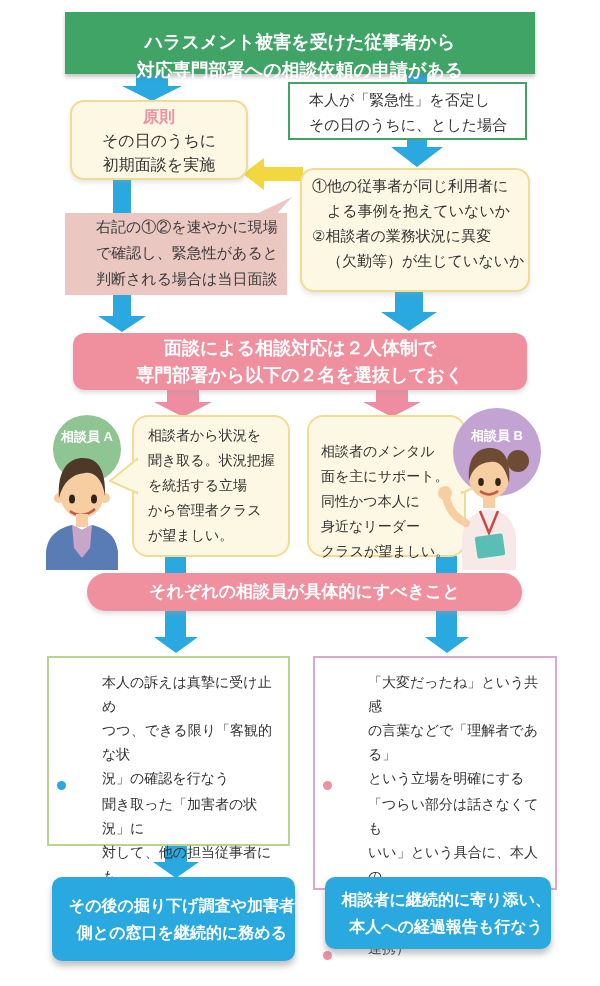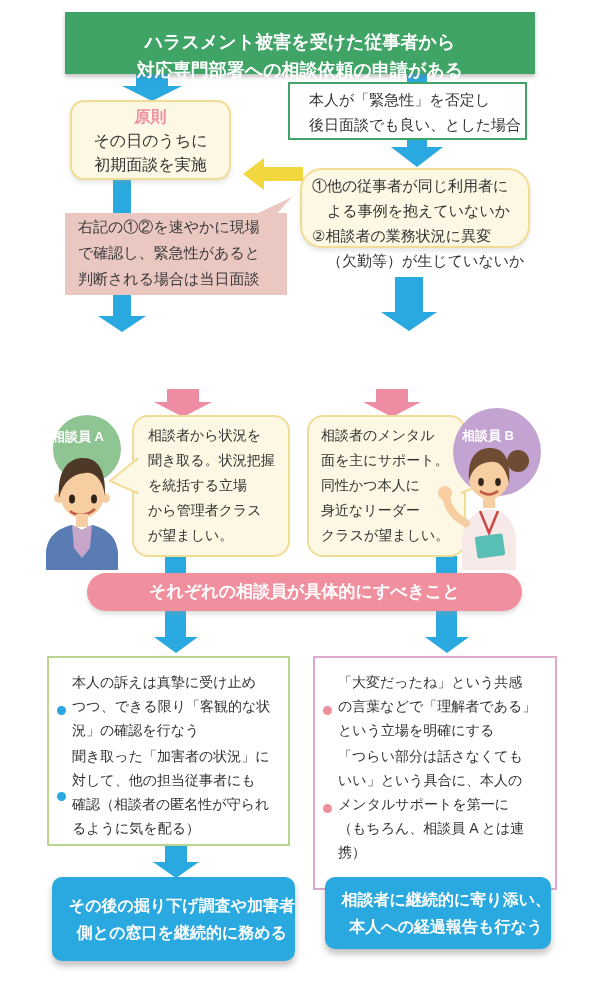--- a/index.html
+++ b/index.html
@@ -24,69 +24,69 @@
     box-shadow:0 3px 4px rgba(110,110,110,.4);
   }
   
   #no-urgency {
     left:288px; top:82px; width:239px; height:58px;
     background:#fff; border:2px solid var(--green);
     font-size:15px; line-height:25px; padding:3px 0 0 19px;
   }
   
   #principle {
-    left:70px; top:100px; width:161px; height:80px;
+    left:70px; top:100px; width:178px; height:80px;
     background:var(--cream); border:2px solid var(--cream_border);
     border-radius:14px; text-align:center; font-size:16px; line-height:24px;
     padding-top:3px; box-shadow:0 3px 4px rgba(160,160,160,.25);
   }
   #principle .plabel { color:var(--pink); font-weight:bold; }
   
   #checks {
-    left:300px; top:168px; width:230px; height:80px;
+    left:300px; top:168px; width:230px; height:124px;
     background:var(--cream); border:2px solid var(--cream_border);
-    border-radius:22px; font-size:15px; line-height:25px;
+    border-radius:14px; font-size:15px; line-height:25px;
     padding:3px 0 0 10px; box-shadow:0 3px 4px rgba(160,160,160,.25);
   }
   
   #note {
     left:65px; top:213px; width:222px; height:82px;
     background:var(--dusty_pink); font-size:15px; line-height:26px;
-    padding:1px 0 0 13px; color:#3a3a3a;
+    padding:1px 0 0 31px; color:#3a3a3a;
   }
   
   .banner {
     background:var(--pink); color:#fff; font-weight:bold; text-align:center;
     box-shadow:0 3px 4px rgba(160,160,160,.35);
   }
   #banner1 { left:73px; top:333px; width:454px; height:57px; border-radius:12px;
     font-size:18px; line-height:27px; padding-top:2px; }
   #banner2 { left:87px; top:573px; width:435px; height:38px; border-radius:19px;
     font-size:17px; line-height:38px; }
   
   .bubble {
     background:var(--cream); border:2px solid var(--cream_border);
     border-radius:16px; font-size:14px; line-height:25px;
   }
   #bubble-a { left:132px; top:415px; width:158px; height:142px; padding:6px 8px 0 14px; }
-  #bubble-b { left:307px; top:415px; width:159px; height:142px; padding:6px 0 0 12px; }
+  #bubble-b { left:307px; top:415px; width:159px; height:142px; padding:22px 0 0 12px; }
   
   #char-a { left:42px; top:412px; width:105px; height:158px; }
   #char-b { left:432px; top:403px; width:118px; height:167px; }
   .circle-label {
     position:absolute; color:#fff; font-size:13px; font-weight:bold;
-    text-align:left; width:70px;
+    text-align:center; width:70px;
   }
   #label-a { left:10px; top:16px; }
   #label-b { left:30px; top:24px; }
   
   .taskbox { background:#fff; font-size:14px; line-height:24px; padding:12px 4px 0 8px; }
   #tasks-a { left:47px; top:656px; width:243px; height:190px; border:2px solid var(--task_a_border); }
   #tasks-b { left:313px; top:656px; width:244px; height:234px; border:2px solid var(--task_b_border); }
-  .bullet-item { display:flex; align-items:center; margin-bottom:2px; }
+  .bullet-item { display:flex; align-items:flex-end; margin-bottom:2px;gap:30px; }
   .dot { flex:0 0 9px; width:9px; height:9px; border-radius:50%; margin:8px 6px 0 0; }
   .dot-blue { background:var(--blue); }
   .dot-pink { background:var(--pink); }
   .bullet-text { white-space:pre-line; }
   
   .outcome {
     background:var(--blue); color:#fff; font-weight:bold; text-align:center;
     border-radius:10px; font-size:16px; line-height:27px;
     box-shadow:0 5px 6px rgba(120,120,120,.45);
     display:flex; align-items:center; justify-content:flex-end;
@@ -110,37 +110,39 @@
     <polygon fill="#29A9DF" points="165,556 186,556 186,637 198,637 176,653 154,637 165,637"></polygon>
     <polygon fill="#29A9DF" points="436,556 457,556 457,637 469,637 447,653 425,637 436,637"></polygon>
     <polygon fill="#29A9DF" points="165,844 187,844 187,862 199,862 176,878 153,862 165,862"></polygon>
     <polygon fill="#29A9DF" points="436,844 458,844 458,862 470,862 447,878 424,862 436,862"></polygon>
   </svg>
 
   <div id="start" class="abs boxz pre">ハラスメント被害を受けた従事者から
 対応専門部署への相談依頼の申請がある</div>
 
   <div id="no-urgency" class="abs boxz pre">本人が「緊急性」を否定し
-後日面談でも良い、とした場合</div>
+その日のうちに、とした場合</div>
 
   <div id="principle" class="abs boxz">
     <div class="plabel">原則</div>
     <div class="pre">その日のうちに
 初期面談を実施</div>
   </div>
 
   <div id="checks" class="abs boxz pre">①他の従事者が同じ利用者に
 　よる事例を抱えていないか
 ②相談者の業務状況に異変
 　（欠勤等）が生じていないか</div>
 
   <div id="note" class="abs boxz pre">右記の①②を速やかに現場
 で確認し、緊急性があると
 判断される場合は当日面談</div>
 
+  <div id="banner1" class="abs boxz banner pre">面談による相談対応は２人体制で
+専門部署から以下の２名を選抜しておく</div>
 
   <div id="bubble-a" class="abs boxz bubble pre">相談者から状況を
 聞き取る。状況把握
 を統括する立場
 から管理者クラス
 が望ましい。</div>
   <div id="bubble-b" class="abs boxz bubble pre">相談者のメンタル
 面を主にサポート。
 同性かつ本人に
 身近なリーダー

